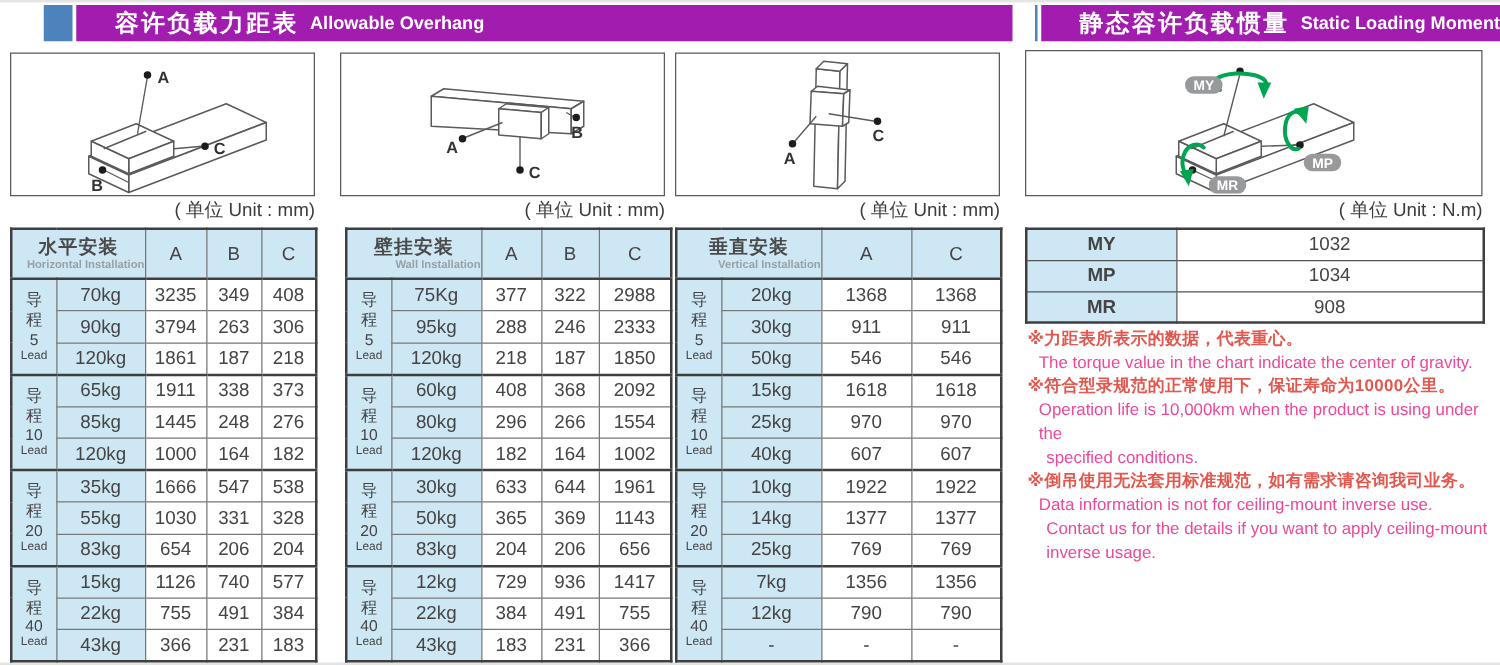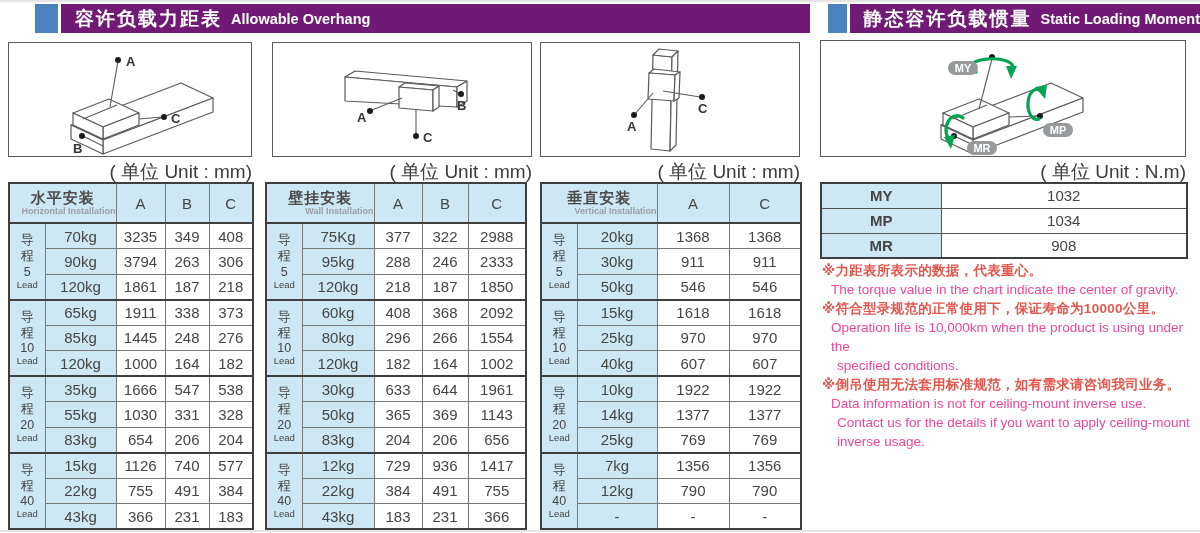--- a/index.html
+++ b/index.html
@@ -6,42 +6,42 @@
   .page{position:relative;width:1200px;height:533px;background:#fff;overflow:hidden;
         font-family:"Liberation Sans","DejaVu Sans",sans-serif;color:#444;}
   .topline{position:absolute;left:0;top:0;width:1200px;height:2px;background:#e4e4e4;}
   .botline{position:absolute;left:0;top:530px;width:1200px;height:2px;background:#e4e4e4;}
 
   
   .hdr{position:absolute;top:4px;height:29px;display:flex;}
   .hdr-left{left:35px;width:775px;}
   .hdr-right{left:828px;width:372px;}
   .sq{width:23px;background:#4d83bd;margin-right:3px;}
-  .hbar{flex:1;background:#701a75;color:#fff;display:flex;align-items:center;padding-left:14px;gap:9px;}
+  .hbar{flex:1;background:#a21caf;color:#fff;display:flex;align-items:center;padding-left:31px;gap:9px;}
   .hzh{font-size:19px;font-weight:700;letter-spacing:2px;white-space:nowrap;}
   .hen{font-size:14.5px;font-weight:700;white-space:nowrap;}
 
   
   .dbox{position:absolute;top:42px;height:115px;border:1.5px solid #5a5a5a;background:#fff;box-sizing:border-box;}
   .d1{left:8px;width:244px;}
   .d2{left:272px;width:260px;}
   .d3{left:540px;width:260px;}
   .d4{left:820px;top:40px;width:366px;height:117px;}
   svg{display:block;}
   .shape{fill:#fff;stroke:#5a5a5a;stroke-width:1.2;stroke-linejoin:round;}
   .ln1{stroke:#5a5a5a;stroke-width:1.1;}
   .dot{fill:#1c1c1c;stroke:none;}
   .lbl{font:bold 13px "Liberation Sans","DejaVu Sans",sans-serif;fill:#333;}
   .gpath{stroke:#00a551;stroke-width:3.2;fill:none;stroke-linecap:round;}
   .ghead{fill:#00a551;stroke:none;}
   .badge{fill:#98999b;stroke:none;}
   .btxt{font:bold 11px "Liberation Sans","DejaVu Sans",sans-serif;fill:#fff;text-anchor:middle;}
 
   
-  .unit{position:absolute;top:159px;font-size:19px;color:#3c3c3c;text-align:right;}
+  .unit{position:absolute;top:159px;font-size:15px;color:#3c3c3c;text-align:right;}
   .u1{left:8px;width:244px;}
   .u2{left:272px;width:260px;}
   .u3{left:540px;width:260px;}
   .u4{left:820px;width:366px;}
 
   
   .tbl{position:absolute;top:182px;border-collapse:collapse;table-layout:fixed;background:#fff;
        border:2px solid #3f3f3f;padding-left:47px;}
   .tbl td,.tbl th{border:1px solid #777;text-align:center;vertical-align:middle;padding:0;
        font-size:15px;color:#454545;}
@@ -298,21 +298,21 @@
         </tr>
     <tr>
           <td class="kg">43kg</td>
           <td>366</td>
           <td>231</td>
           <td>183</td>
         </tr>
   </tbody>
     </table>
 
-  <table class="tbl" style="left:265px;width:260px">
+  <table class="tbl" style="left:276px;width:260px">
     <colgroup>
         <col style="width:36px">
         <col style="width:72px">
         <col style="width:48px">
         <col style="width:46px">
         <col style="width:58px">
       </colgroup>
     <tbody>
         <tr class="hrow">
           <th colspan="2" class="ttl">

